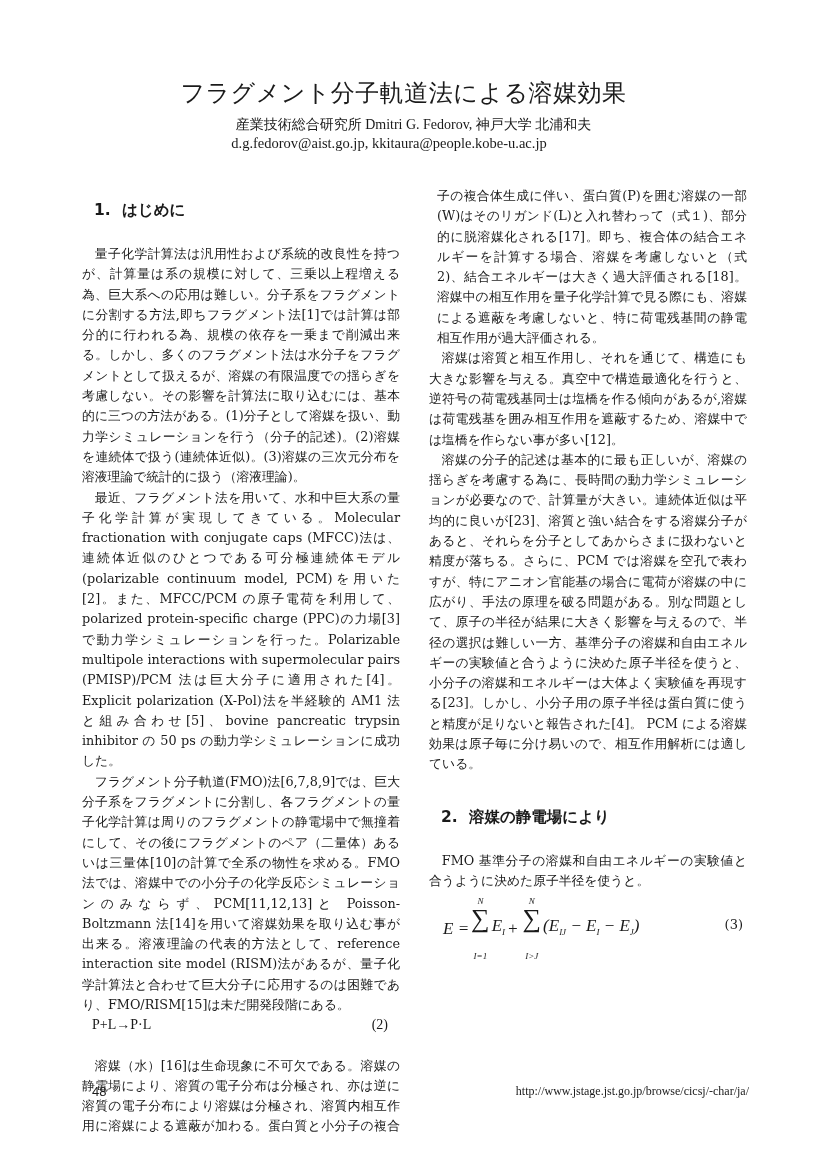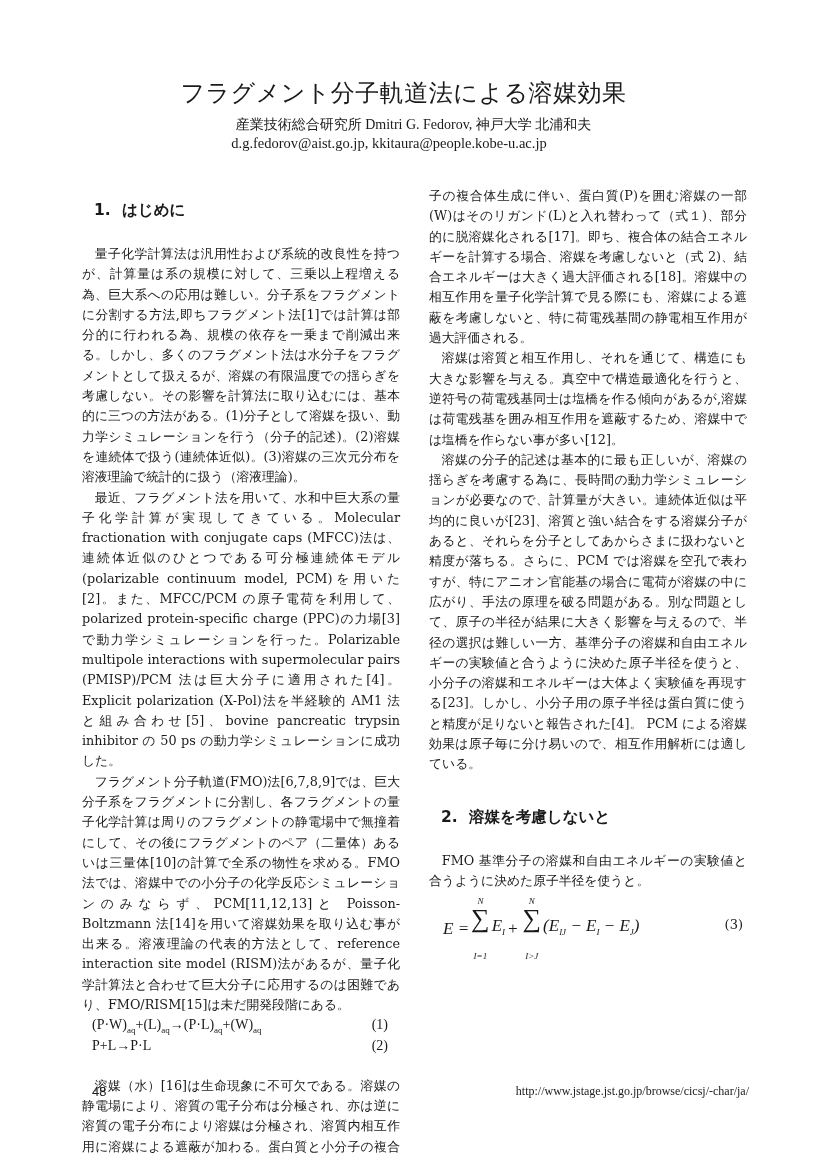--- a/index.html
+++ b/index.html
@@ -28,21 +28,21 @@
     font-size: 12.8px; line-height: 20.3px; text-align: justify;
   }
   .col.left { left: 82px; }
   .col.right { left: 429px; }
   .heading {
     font-family: "DejaVu Sans", sans-serif; font-weight: bold;
     font-size: 15.5px; line-height: 24px; margin: 12px;
   }
   .heading .num { display: inline-block; width: 28px; }
   p { margin: 0; text-indent: 1em; }
-  p.noindent { text-indent: 0.3em; }
+  p.noindent { text-indent: 0.3em; margin-left: 8px; }
   .eq {
     display: flex; justify-content: space-between; padding-left: 10px; padding-right: 12px;
     font-family: "Liberation Serif", serif; font-size: 14px; line-height: 20.3px;
   }
   .eq sub { font-size: 9px; line-height: 0; }
   .eqblock {
     position: relative; height: 60px; margin-top: 6px;
     font-family: "Liberation Serif", serif; font-style: italic;
   }
   .sum { position: relative; display: inline-block; text-align: center; font-style: normal; margin: 0 2px; }
@@ -68,39 +68,35 @@
 <div class="col left">
   <h2 class="heading">
     <span class="num">1.</span><span>はじめに</span>
   </h2>
   <div class="gap-small"></div>
   <p>量子化学計算法は汎用性および系統的改良性を持つが、計算量は系の規模に対して、三乗以上程増える為、巨大系への応用は難しい。分子系をフラグメントに分割する方法,即ちフラグメント法[1]では計算は部分的に行われる為、規模の依存を一乗まで削減出来る。しかし、多くのフラグメント法は水分子をフラグメントとして扱えるが、溶媒の有限温度での揺らぎを考慮しない。その影響を計算法に取り込むには、基本的に三つの方法がある。(1)分子として溶媒を扱い、動力学シミュレーションを行う（分子的記述)。(2)溶媒を連続体で扱う(連続体近似)。(3)溶媒の三次元分布を溶液理論で統計的に扱う（溶液理論)。</p>
   <p><span>最近、フラグメント法を用いて、水和中巨大系の量子化学計算が実現してきている。Molecular fractionation with conjugate caps (MFCC)法は、連続体近似のひとつである可分極連続体モデル(polarizable continuum model, PCM)を用いた[2]。また、MFCC/PCM の原子電荷を利用して、polarized protein-specific charge (PPC)の力場[3]で動力学シミュレーションを行った。Polarizable multipole interactions with supermolecular pairs (PMISP)/PCM 法は巨大分子に適用された[4]。Explicit polarization (X-Pol)法を半経験的 AM1 法と組み合わせ[5]、bovine pancreatic trypsin inhibitor の 50 ps の動力学シミュレーションに成功した。</span></p>
   <p>フラグメント分子軌道(FMO)法[6,7,8,9]では、巨大分子系をフラグメントに分割し、各フラグメントの量子化学計算は周りのフラグメントの静電場中で無撞着にして、その後にフラグメントのペア（二量体）あるいは三量体[10]の計算で全系の物性を求める。FMO 法では、溶媒中での小分子の化学反応シミュレーションのみならず、PCM[11,12,13]と Poisson-Boltzmann 法[14]を用いて溶媒効果を取り込む事が出来る。溶液理論の代表的方法として、reference interaction site model (RISM)法があるが、量子化学計算法と合わせて巨大分子に応用するのは困難であり、FMO/RISM[15]は未だ開発段階にある。</p>
 
   <div class="eq">
-    <span><span>(P·W)</span><sub>aq</sub><span>+(L)</span><sub>aq</sub><span>→(P·L)</span><sub>aq</sub><span>+(W)</span><sub>aq</sub></span>
-    <span>(1)</span>
-  </div>
-  <div class="eq">
     <span>P+L→P·L</span>
     <span>(2)</span>
   </div>
   <div class="gap"></div>
   <p style="max-height:81px; overflow:hidden;">溶媒（水）[16]は生命現象に不可欠である。溶媒の静電場により、溶質の電子分布は分極され、亦は逆に溶質の電子分布により溶媒は分極され、溶質内相互作用に溶媒による遮蔽が加わる。蛋白質と小分子の複合体生成に伴い、蛋白質(P)を囲む溶媒の一部(W)はそのリガンド(L)と入れ替わって（式１)、部分的に脱溶媒化される[17]。即ち、複合体の結合エネルギーを計算する場合、溶媒を考慮しないと（式 2)、結合エネルギーは大きく過大評価される[18]。溶媒中の相互作用を量子化学計算で見る際にも、溶媒による遮蔽を考慮しないと、特に荷電残基間の静電相互作用が過大評価される。</p>
 </div>
 
 <div class="col right">
   <p class="noindent" style="text-indent:0;">子の複合体生成に伴い、蛋白質(P)を囲む溶媒の一部(W)はそのリガンド(L)と入れ替わって（式１)、部分的に脱溶媒化される[17]。即ち、複合体の結合エネルギーを計算する場合、溶媒を考慮しないと（式 2)、結合エネルギーは大きく過大評価される[18]。溶媒中の相互作用を量子化学計算で見る際にも、溶媒による遮蔽を考慮しないと、特に荷電残基間の静電相互作用が過大評価される。</p>
   <p>溶媒は溶質と相互作用し、それを通じて、構造にも大きな影響を与える。真空中で構造最適化を行うと、逆符号の荷電残基同士は塩橋を作る傾向があるが,溶媒は荷電残基を囲み相互作用を遮蔽するため、溶媒中では塩橋を作らない事が多い[12]。</p>
   <p>溶媒の分子的記述は基本的に最も正しいが、溶媒の揺らぎを考慮する為に、長時間の動力学シミュレーションが必要なので、計算量が大きい。連続体近似は平均的に良いが[23]、溶質と強い結合をする溶媒分子があると、それらを分子としてあからさまに扱わないと精度が落ちる。さらに、PCM では溶媒を空孔で表わすが、特にアニオン官能基の場合に電荷が溶媒の中に広がり、手法の原理を破る問題がある。別な問題として、原子の半径が結果に大きく影響を与えるので、半径の選択は難しい一方、基準分子の溶媒和自由エネルギーの実験値と合うように決めた原子半径を使うと、小分子の溶媒和エネルギーは大体よく実験値を再現する[23]。しかし、小分子用の原子半径は蛋白質に使うと精度が足りないと報告された[4]。 PCM による溶媒効果は原子毎に分け易いので、相互作用解析には適している。</p>
 
   <div class="sec-gap"></div>
   <h2 class="heading">
-    <span class="num">2.</span><span>溶媒を考慮しないと</span>
+    <span class="num">2.</span><span>溶媒の静電場により</span>
   </h2>
   <div class="gap-small"></div>
   <p>FMO 基準分子の溶媒和自由エネルギーの実験値と合うように決めた原子半径を使うと。</p>
 
   <div class="eqblock">
     <div class="formula">
       <span>E =</span>
       <span class="sum">
         <span class="top">N</span>
         <span class="sig">∑</span>

